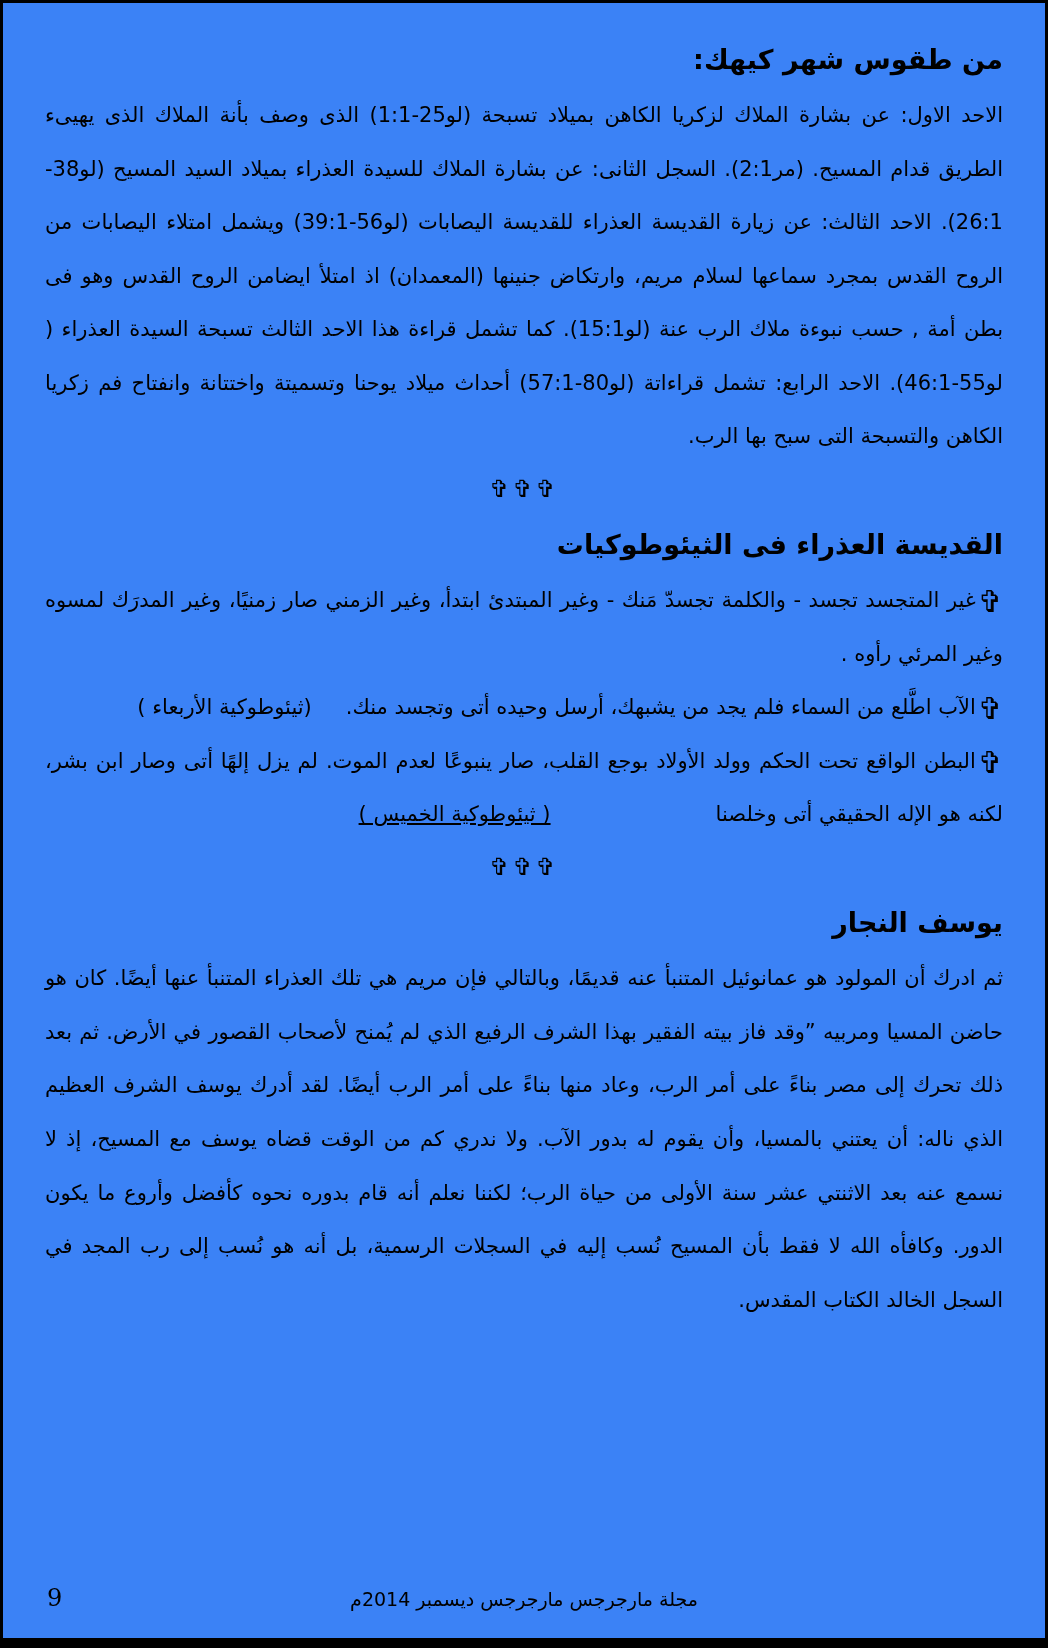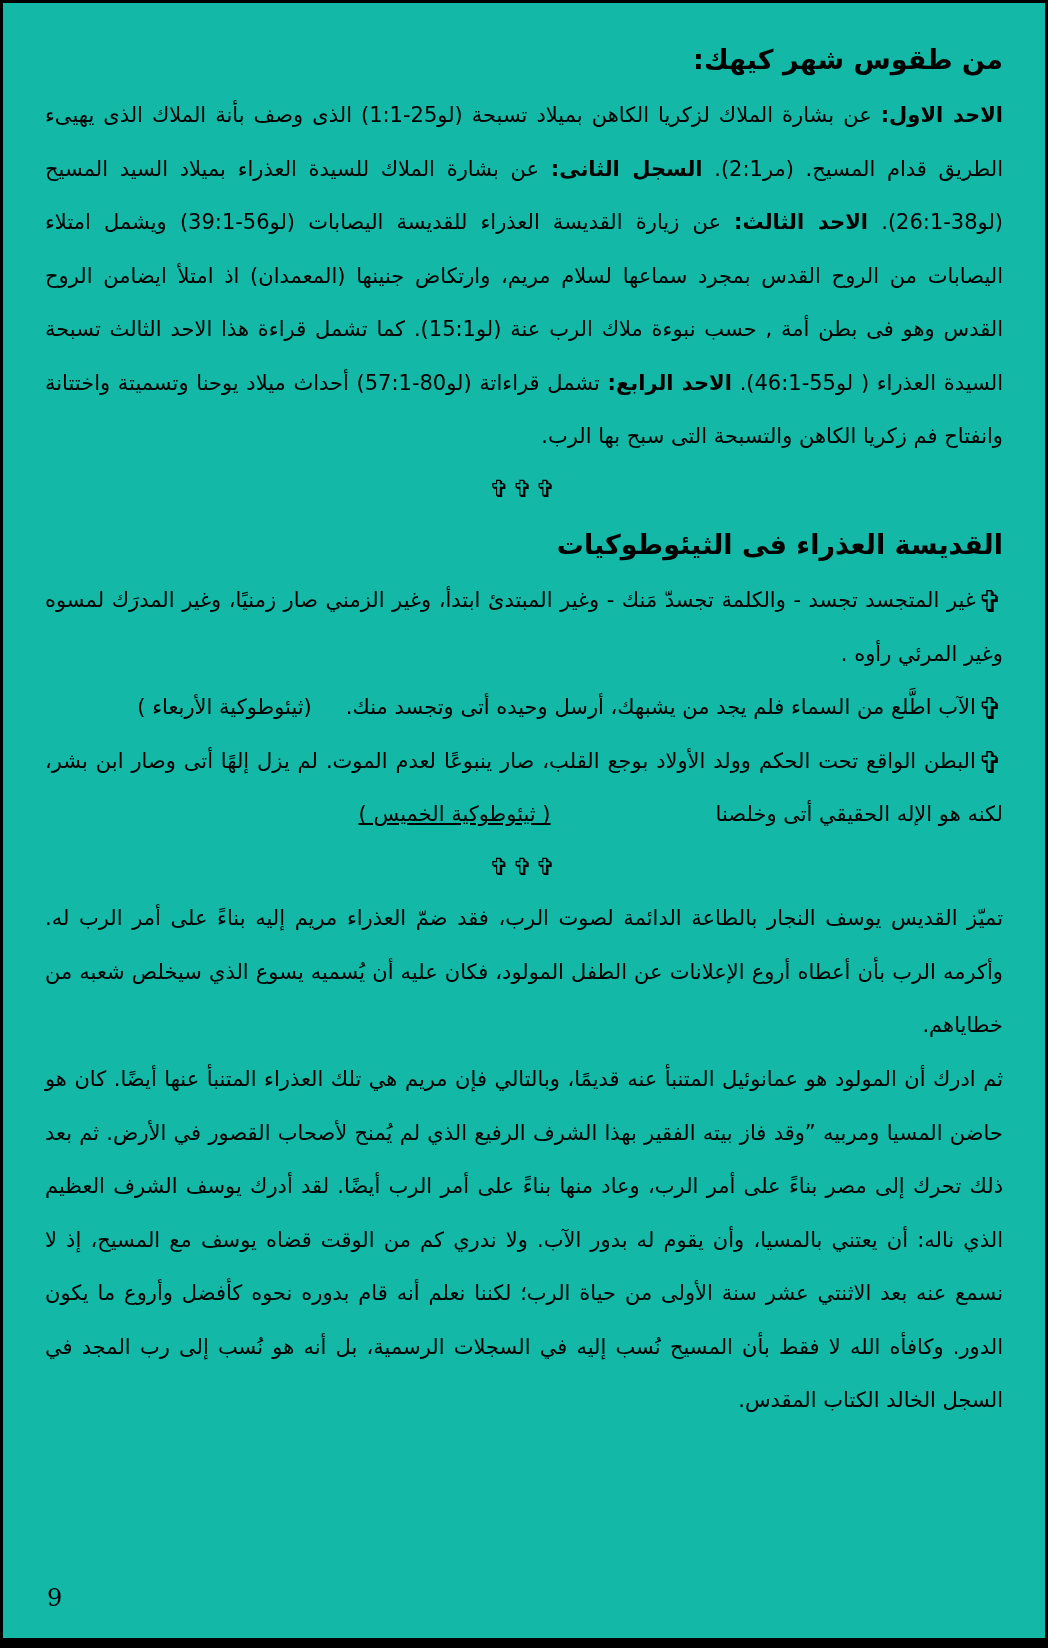--- a/index.html
+++ b/index.html
@@ -4,21 +4,21 @@
 <style>
   html, body {
     margin: 0;
     padding: 0;
     background: #ffffff;
   }
   .page {
     width: 1048px;
     height: 1648px;
     box-sizing: border-box;
-    background: #14b8a6;
+    background: #3b82f6;
     border: 3px solid #000000;
     border-bottom: 10px solid #000000;
     padding: 26px 42px 0 42px;
     position: relative;
     overflow: hidden;
     direction: rtl;
     color: #000000;
     font-family: "DejaVu Sans", sans-serif;
   }
   .sec-title {
@@ -28,21 +28,21 @@
     line-height: 2.0;
   }
   p.body-text {
     margin: 0;
     font-size: 21px;
     line-height: 2.55;
     text-align: justify;
     text-justify: inter-word;
   }
   .sun-label {
-    font-weight: bold;
+    font-weight: normal;
   }
   .sep {
     text-align: center;
     font-size: 24px;
     line-height: 2.1;
     letter-spacing: 3px;
     margin: 0;
   }
   .cross-bullet {
     font-size: 30px;
@@ -107,20 +107,21 @@
   <p class="body-text">
     <span class="cross-bullet">✞</span><span>الآب اطَّلع من السماء فلم يجد من يشبهك، أرسل وحيده أتى وتجسد منك.</span><span class="attr">(ثيئوطوكية الأربعاء )</span>
   </p>
 
   <p class="body-text">
     <span class="cross-bullet">✞</span><span>البطن الواقع تحت الحكم وولد الأولاد بوجع القلب، صار ينبوعًا لعدم الموت. لم يزل إلهًا أتى وصار ابن بشر، لكنه هو الإله الحقيقي أتى وخلصنا</span><span class="attr attr-wide">( ثيئوطوكية الخميس )</span>
   </p>
 
   <div class="sep">✞✞✞</div>
 
+  <div class="sec-title">يوسف النجار</div>
 
-  <p class="body-text">تميّز القديس يوسف النجار بالطاعة الدائمة لصوت الرب، فقد ضمّ العذراء مريم إليه بناءً على أمر الرب له. وأكرمه الرب بأن أعطاه أروع الإعلانات عن الطفل المولود، فكان عليه أن يُسميه يسوع الذي سيخلص شعبه من خطاياهم.</p>
 
   <p class="body-text">ثم ادرك أن المولود هو عمانوئيل المتنبأ عنه قديمًا، وبالتالي فإن مريم هي تلك العذراء المتنبأ عنها أيضًا. كان هو حاضن المسيا ومربيه ”وقد فاز بيته الفقير بهذا الشرف الرفيع الذي لم يُمنح لأصحاب القصور في الأرض. ثم بعد ذلك تحرك إلى مصر بناءً على أمر الرب، وعاد منها بناءً على أمر الرب أيضًا. لقد أدرك يوسف الشرف العظيم الذي ناله: أن يعتني بالمسيا، وأن يقوم له بدور الآب.  ولا ندري كم من الوقت قضاه يوسف مع المسيح، إذ لا نسمع عنه بعد الاثنتي عشر سنة الأولى من حياة الرب؛ لكننا نعلم أنه قام بدوره نحوه كأفضل وأروع ما يكون الدور. وكافأه الله لا فقط بأن المسيح نُسب إليه في السجلات الرسمية، بل أنه هو نُسب إلى رب المجد في السجل الخالد الكتاب المقدس.</p>
 
+  <div class="footer-text">مجلة مارجرجس مارجرجس ديسمبر 2014م</div>
   <div class="page-num">9</div>
 
 </div>
 
 </body></html>

